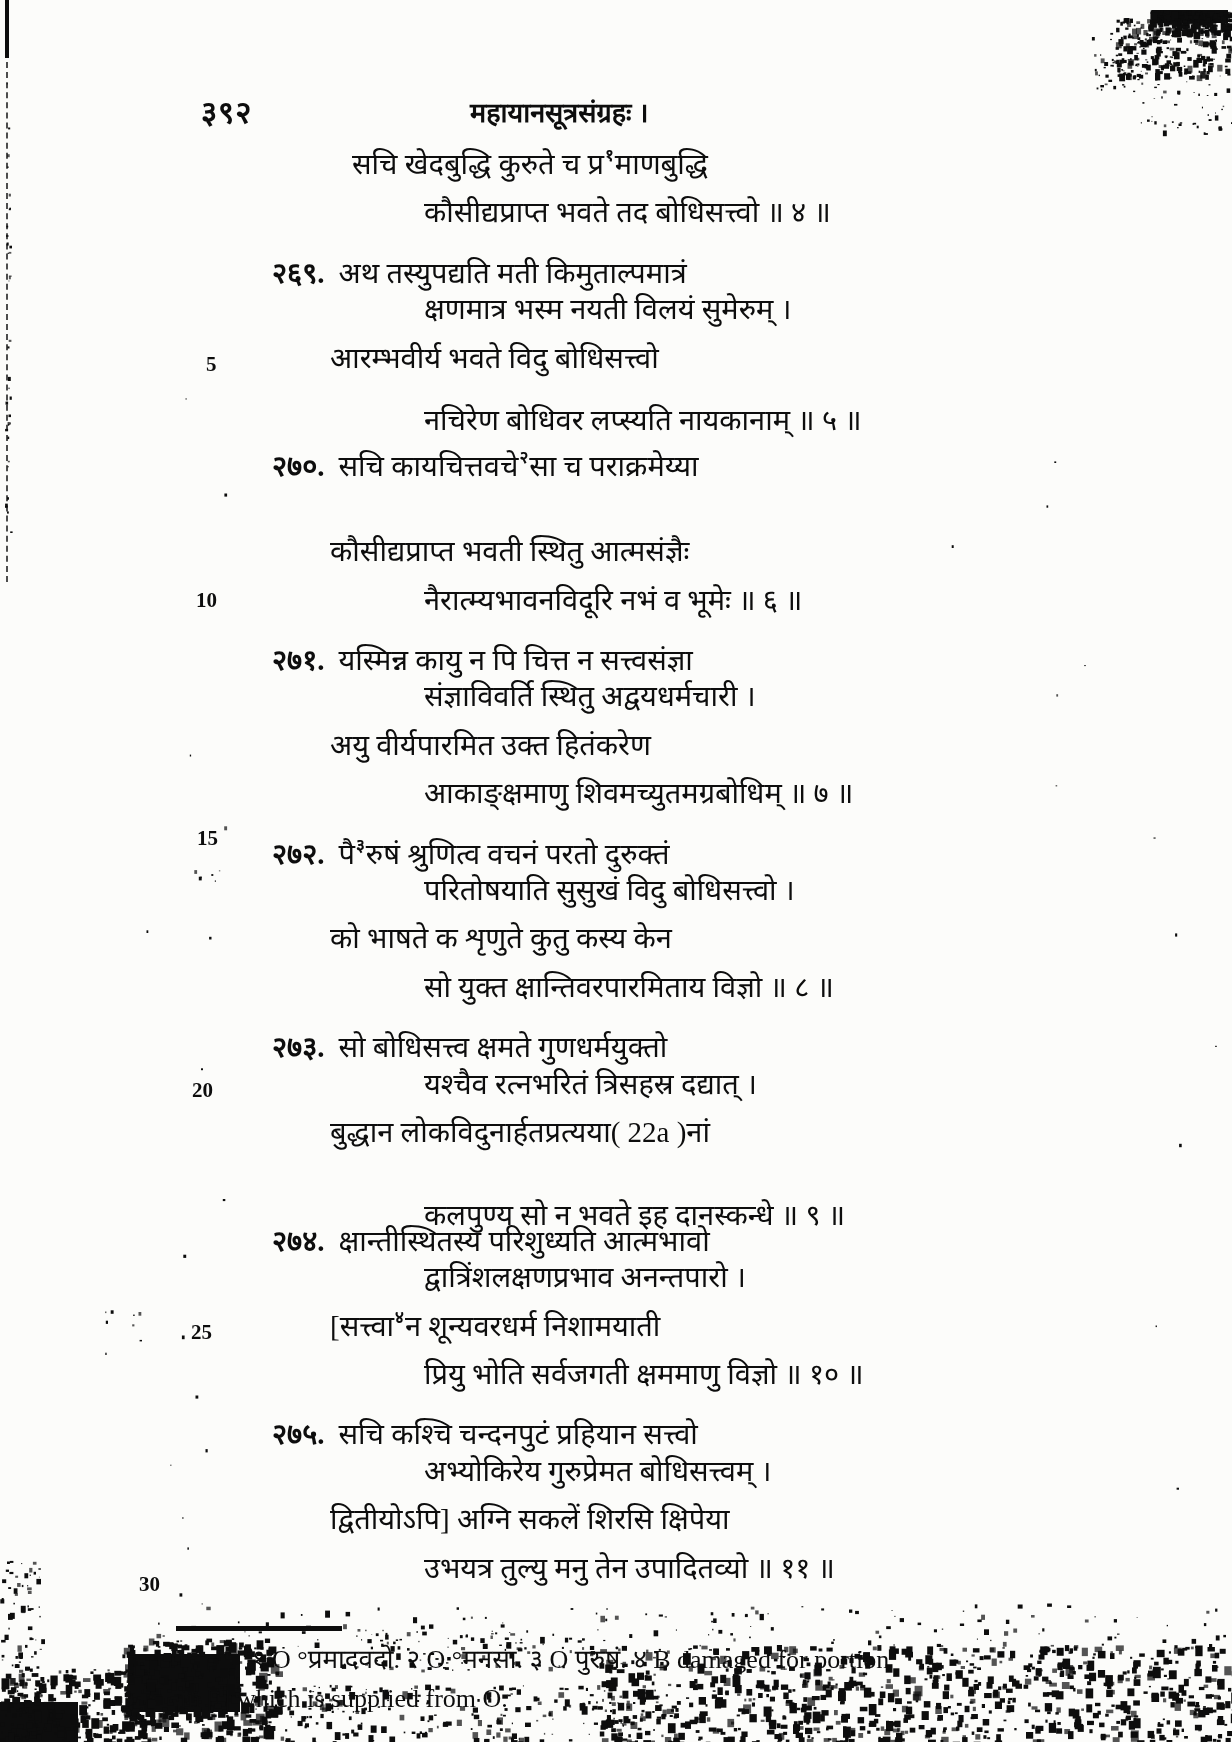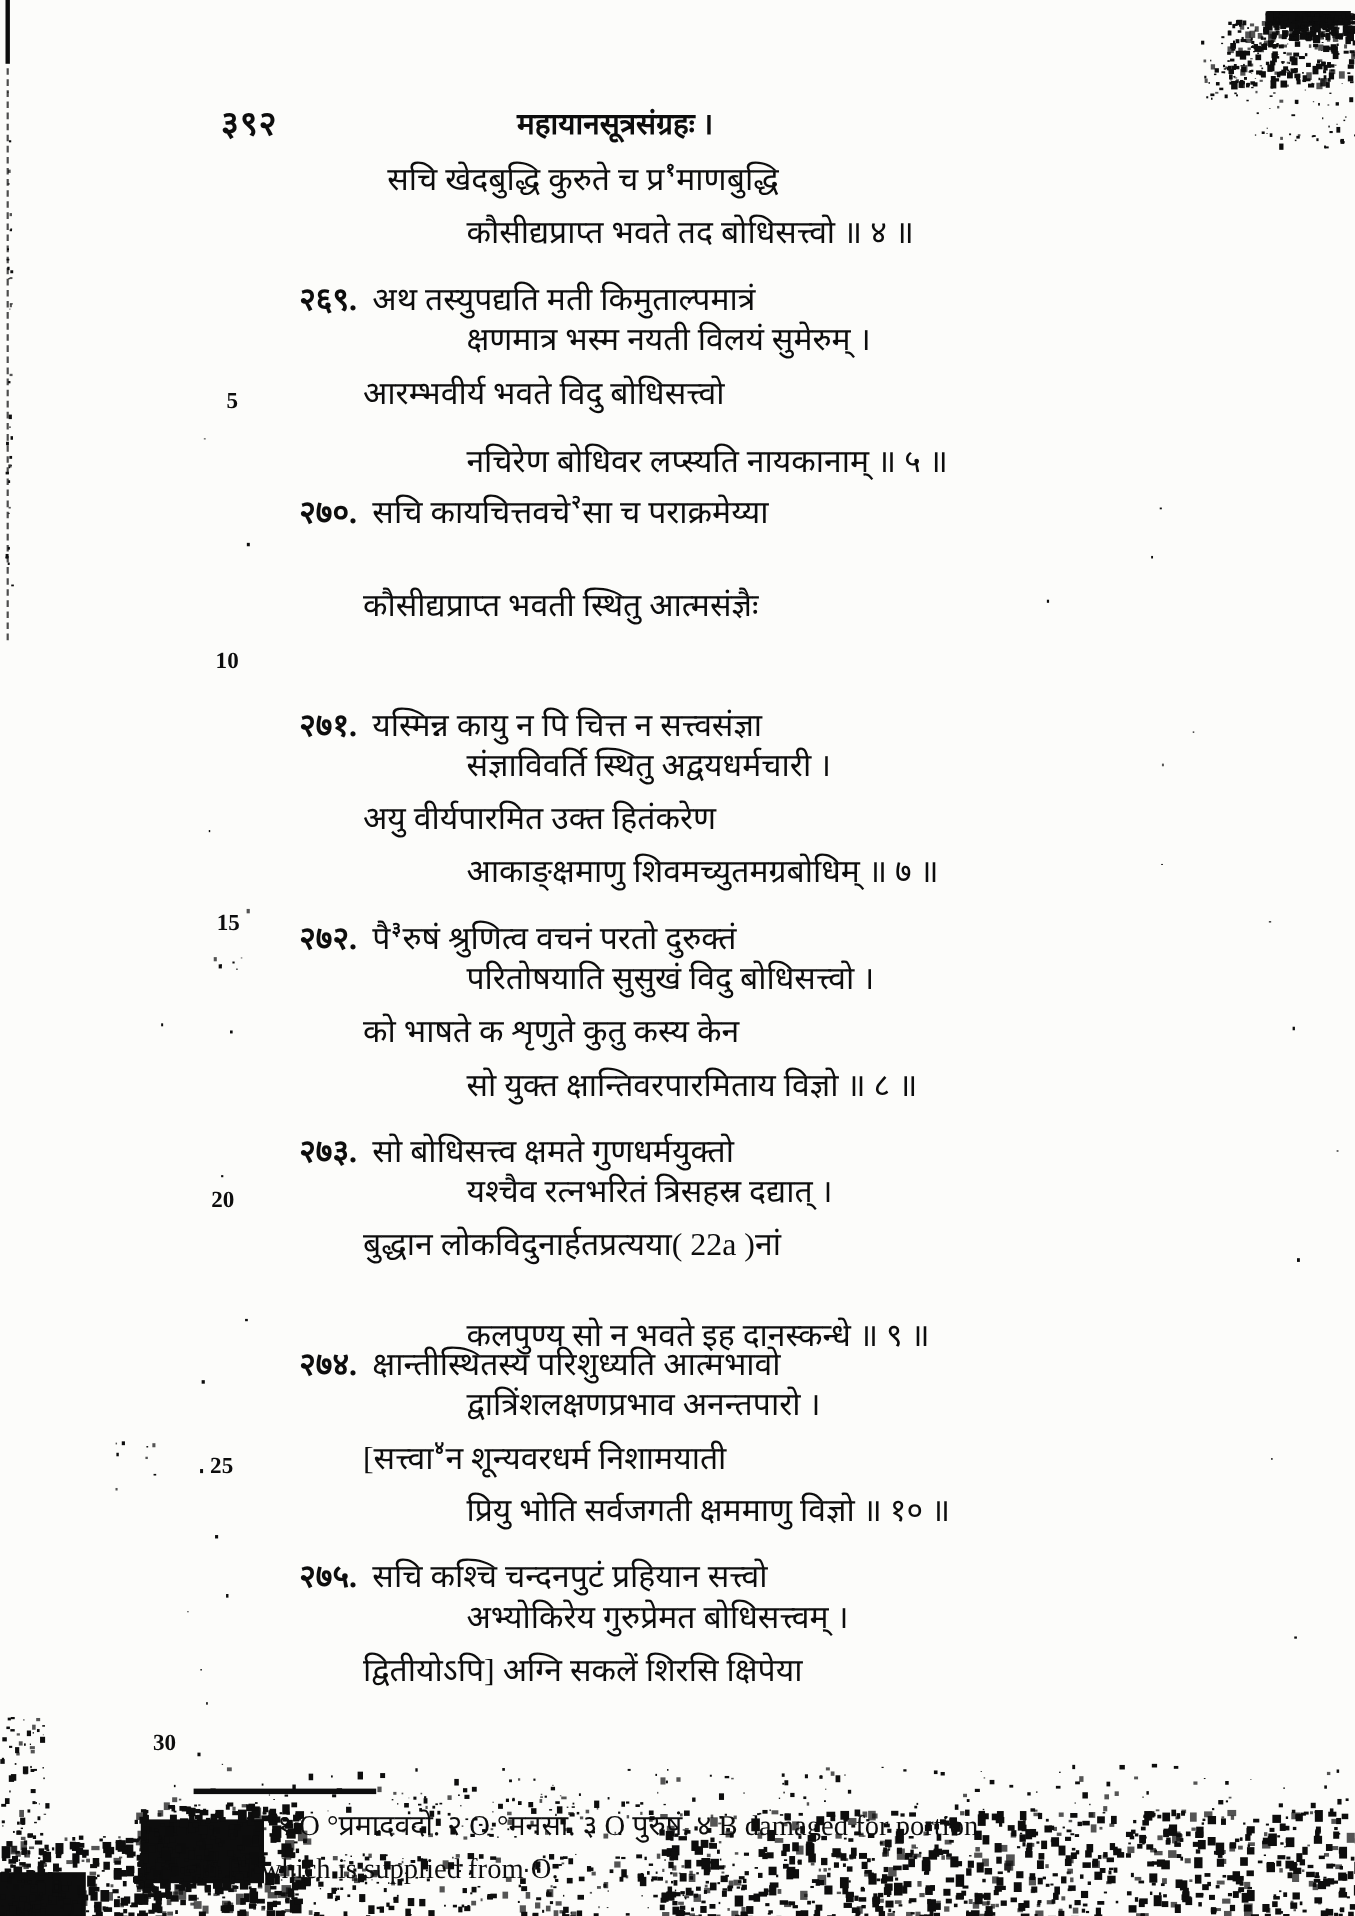--- a/index.html
+++ b/index.html
@@ -2703,38 +2703,40 @@
 
   <div id="verse-body">
       <div class="line indent-first" style="top: 148px;">सचि खेदबुद्धि कुरुते च प्र<span class="sup">१</span>माणबुद्धि</div>
       <div class="line indent-b" style="top: 196.4px;">कौसीद्यप्राप्त भवते तद बोधिसत्त्वो ॥ ४ ॥</div>
       <div class="line indent-n" style="top: 244.8px;"><span class="verse-num">२६९.</span>अथ तस्युपद्यति मती किमुताल्पमात्रं</div>
       <div class="line indent-b" style="top: 293.2px;">क्षणमात्र भस्म नयती विलयं सुमेरुम् ।</div>
       <div class="line indent-a" style="top: 341.6px;">आरम्भवीर्य भवते विदु बोधिसत्त्वो</div>
       <div class="line indent-b" style="top: 404px;">नचिरेण बोधिवर लप्स्यति नायकानाम् ॥ ५ ॥</div>
       <div class="line indent-n" style="top: 438.4px;"><span class="verse-num">२७०.</span>सचि कायचित्तवचे<span class="sup">२</span>सा च पराक्रमेय्या</div>
       <div class="line indent-a" style="top: 535.2px;">कौसीद्यप्राप्त भवती स्थितु आत्मसंज्ञैः</div>
+      <div class="line indent-b" style="top: 583.6px;">नैरात्म्यभावनविदूरि नभं व भूमेः ॥ ६ ॥</div>
       <div class="line indent-n" style="top: 632px;"><span class="verse-num">२७१.</span>यस्मिन्न कायु न पि चित्त न सत्त्वसंज्ञा</div>
       <div class="line indent-a" style="top: 728.8px;">अयु वीर्यपारमित उक्त हितंकरेण</div>
       <div class="line indent-b" style="top: 680.4px;">संज्ञाविवर्ति स्थितु अद्वयधर्मचारी ।</div>
       <div class="line indent-b" style="top: 777.2px;">आकाङ्क्षमाणु शिवमच्युतमग्रबोधिम् ॥ ७ ॥</div>
       <div class="line indent-n" style="top: 825.6px;"><span class="verse-num">२७२.</span>पै<span class="sup">३</span>रुषं श्रुणित्व वचनं परतो दुरुक्तं</div>
       <div class="line indent-b" style="top: 874px;">परितोषयाति सुसुखं विदु बोधिसत्त्वो ।</div>
       <div class="line indent-a" style="top: 922.4px;">को भाषते क शृणुते कुतु कस्य केन</div>
       <div class="line indent-b" style="top: 970.8px;">सो युक्त क्षान्तिवरपारमिताय विज्ञो ॥ ८ ॥</div>
       <div class="line indent-n" style="top: 1019.2px;"><span class="verse-num">२७३.</span>सो बोधिसत्त्व क्षमते गुणधर्मयुक्तो</div>
       <div class="line indent-b" style="top: 1067.6px;">यश्चैव रत्नभरितं त्रिसहस्र दद्यात् ।</div>
       <div class="line indent-a" style="top: 1116px;">बुद्धान लोकविदुनार्हतप्रत्यया( 22a )नां</div>
       <div class="line indent-b" style="top: 1199px;">कलपुण्य सो न भवते इह दानस्कन्धे ॥ ९ ॥</div>
       <div class="line indent-n" style="top: 1212.8px;"><span class="verse-num">२७४.</span>क्षान्तीस्थितस्य परिशुध्यति आत्मभावो</div>
       <div class="line indent-b" style="top: 1261.2px;">द्वात्रिंशलक्षणप्रभाव अनन्तपारो ।</div>
       <div class="line indent-a" style="top: 1309.6px;">[सत्त्वा<span class="sup">४</span>न शून्यवरधर्म निशामयाती</div>
       <div class="line indent-b" style="top: 1358px;">प्रियु भोति सर्वजगती क्षममाणु विज्ञो ॥ १० ॥</div>
       <div class="line indent-n" style="top: 1406.4px;"><span class="verse-num">२७५.</span>सचि कश्चि चन्दनपुटं प्रहियान सत्त्वो</div>
       <div class="line indent-b" style="top: 1454.8px;">अभ्योकिरेय गुरुप्रेमत बोधिसत्त्वम् ।</div>
       <div class="line indent-a" style="top: 1503.2px;">द्वितीयोऽपि] अग्नि सकलें शिरसि क्षिपेया</div>
+      <div class="line indent-b" style="top: 1551.6px;">उभयत्र तुल्यु मनु तेन उपादितव्यो ॥ ११ ॥</div>
     </div>
 
   <div class="footnote-rule"></div>
   <div class="footnote-line fn1">१ O °प्रमादवदो.    २ O °मनसा.    ३ O पुरुषं.    ४ B damaged for portion</div>
   <div class="footnote-line fn2">in [   ] which is supplied from O.</div>
 
 </div>
 
 </body></html>

